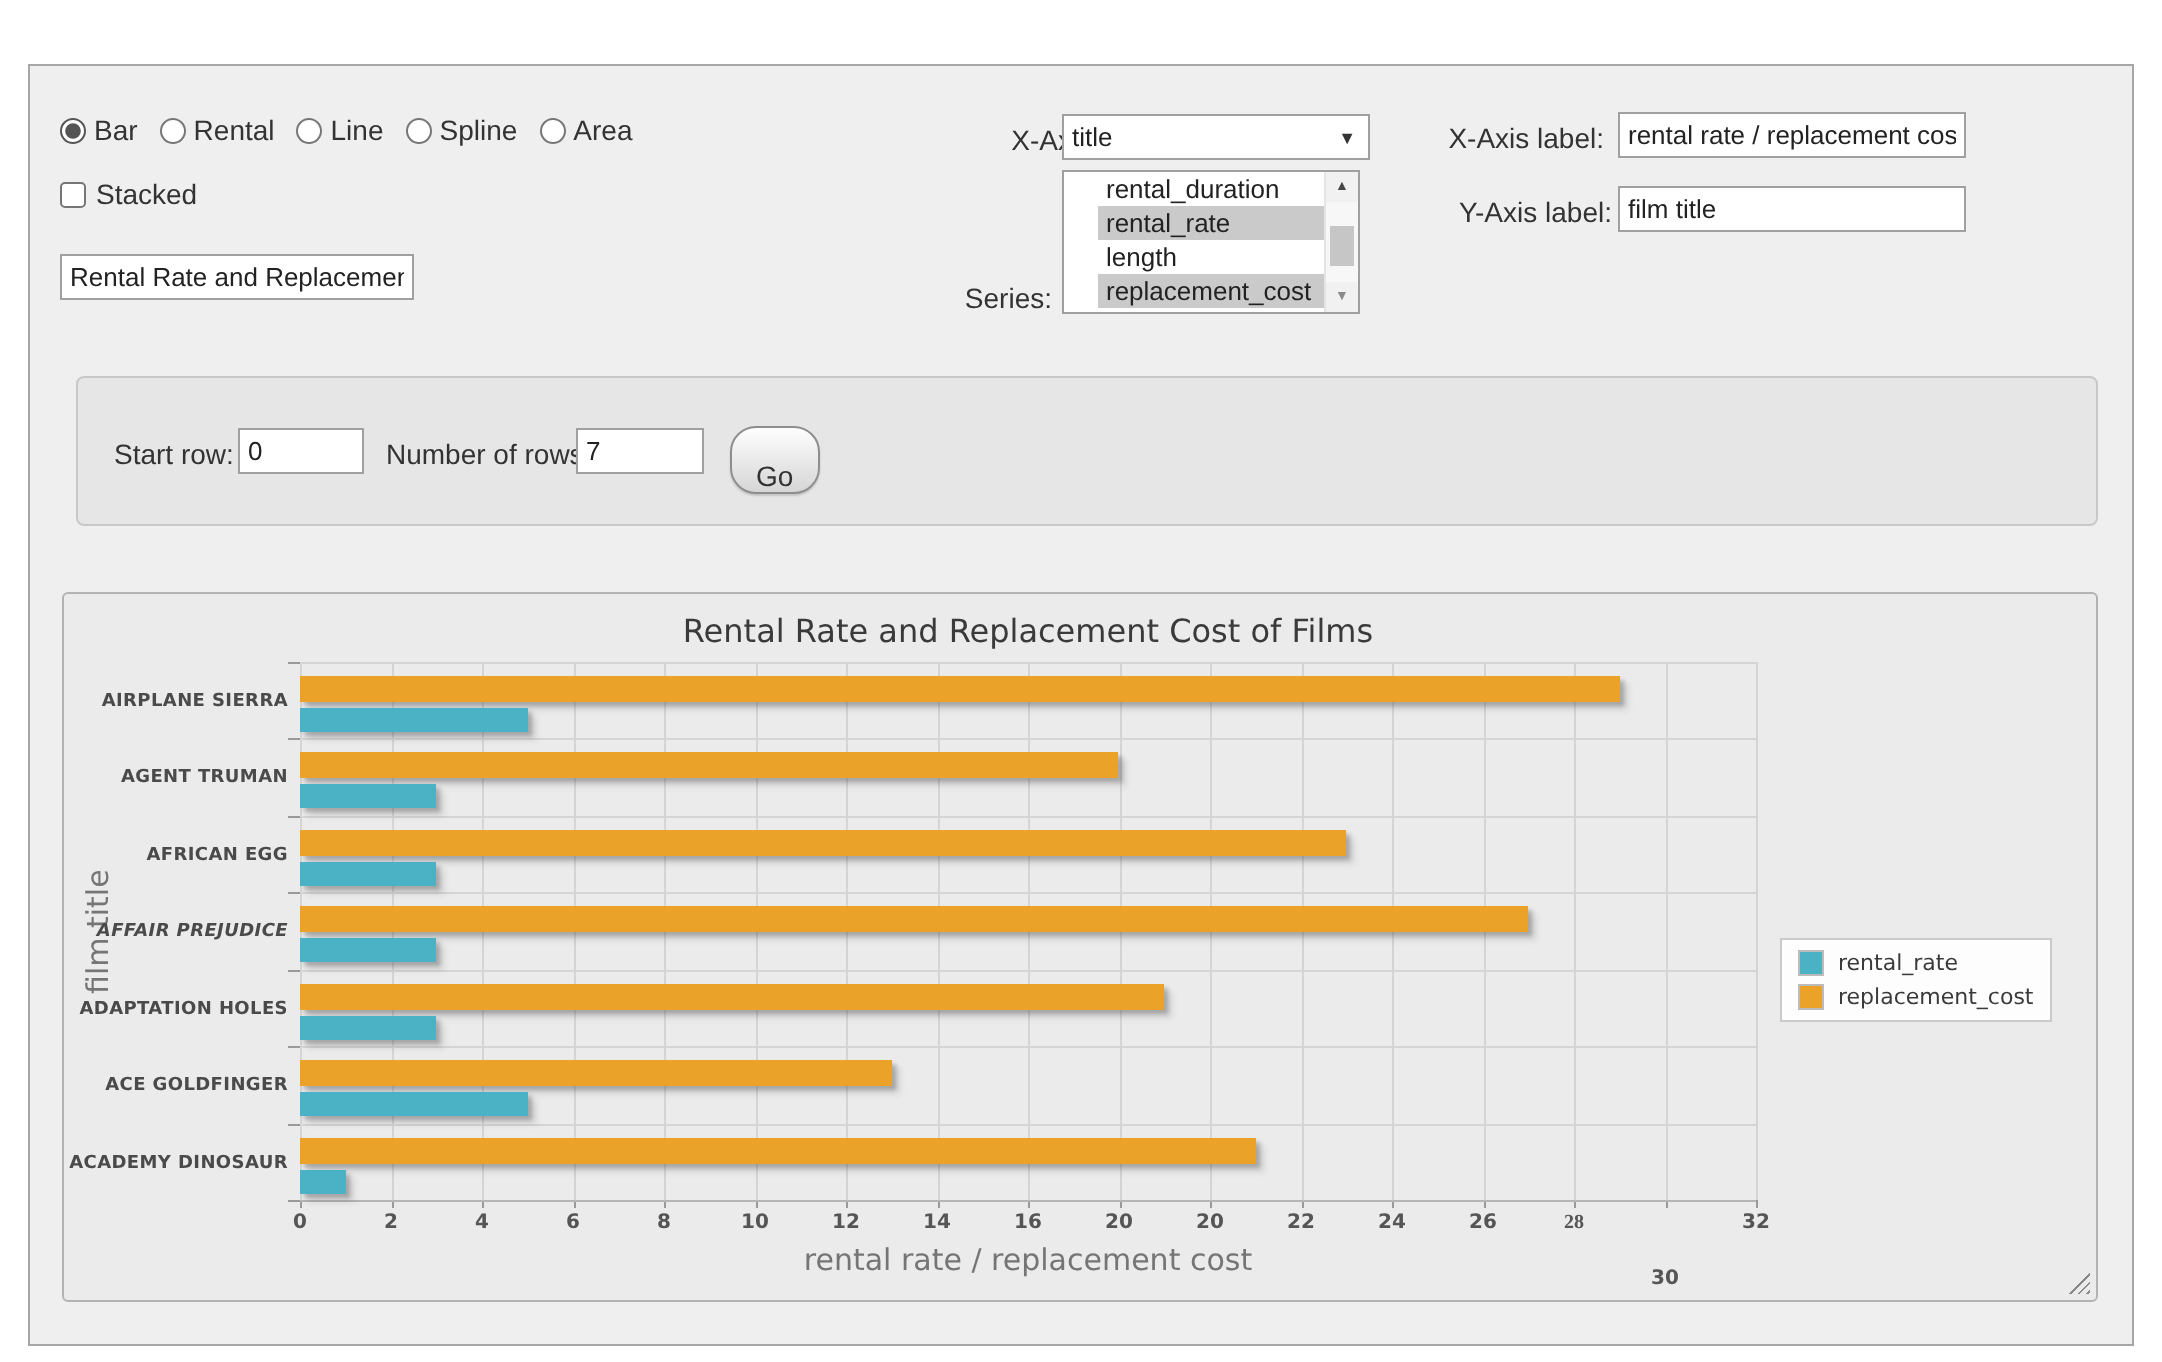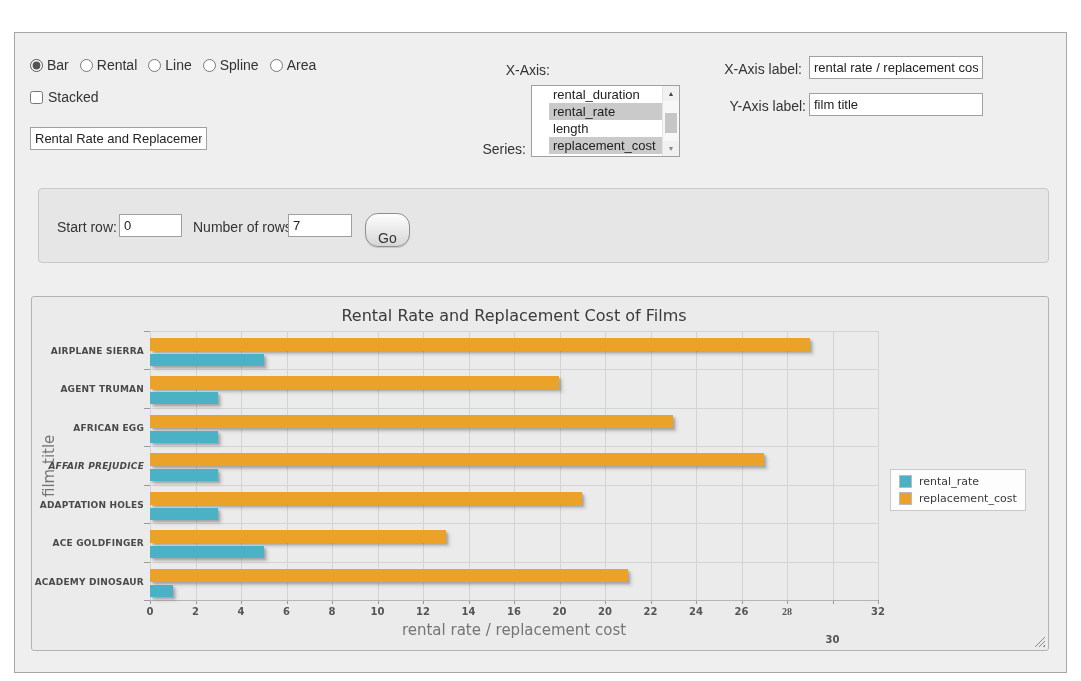--- a/index.html
+++ b/index.html
@@ -117,20 +117,24 @@
   </div>
 
   <label class="abs chk" style="left:15px; top:56px;">
     <input type="checkbox" id="stacked-cb" style="">
     <span>Stacked</span>
   </label>
 
   <input class="abs txt-input title-input" style="left: 15px; top: 94px;" value="Rental Rate and Replacement Cost of Films">
 
   <div class="abs ctl-label xaxis-caption" style="left:450px; top:29px;">X-Axis:</div>
+  <div class="abs select" style="left:516px; top:24px;">
+    <span class="sel-text">title</span>
+    <span class="arrow">▼</span>
+  </div>
 
   <div class="abs ctl-label series-caption" style="left:426px; top:108px;">Series:</div>
   <div class="abs listbox" style="left:516px; top:52px;">
     <div class="option">rental_duration</div>
     <div class="option selected">rental_rate</div>
     <div class="option">length</div>
     <div class="option selected">replacement_cost</div>
     <div class="scrollbar">
       <div class="sb-btn">▲</div>
       <div class="sb-thumb"></div>

